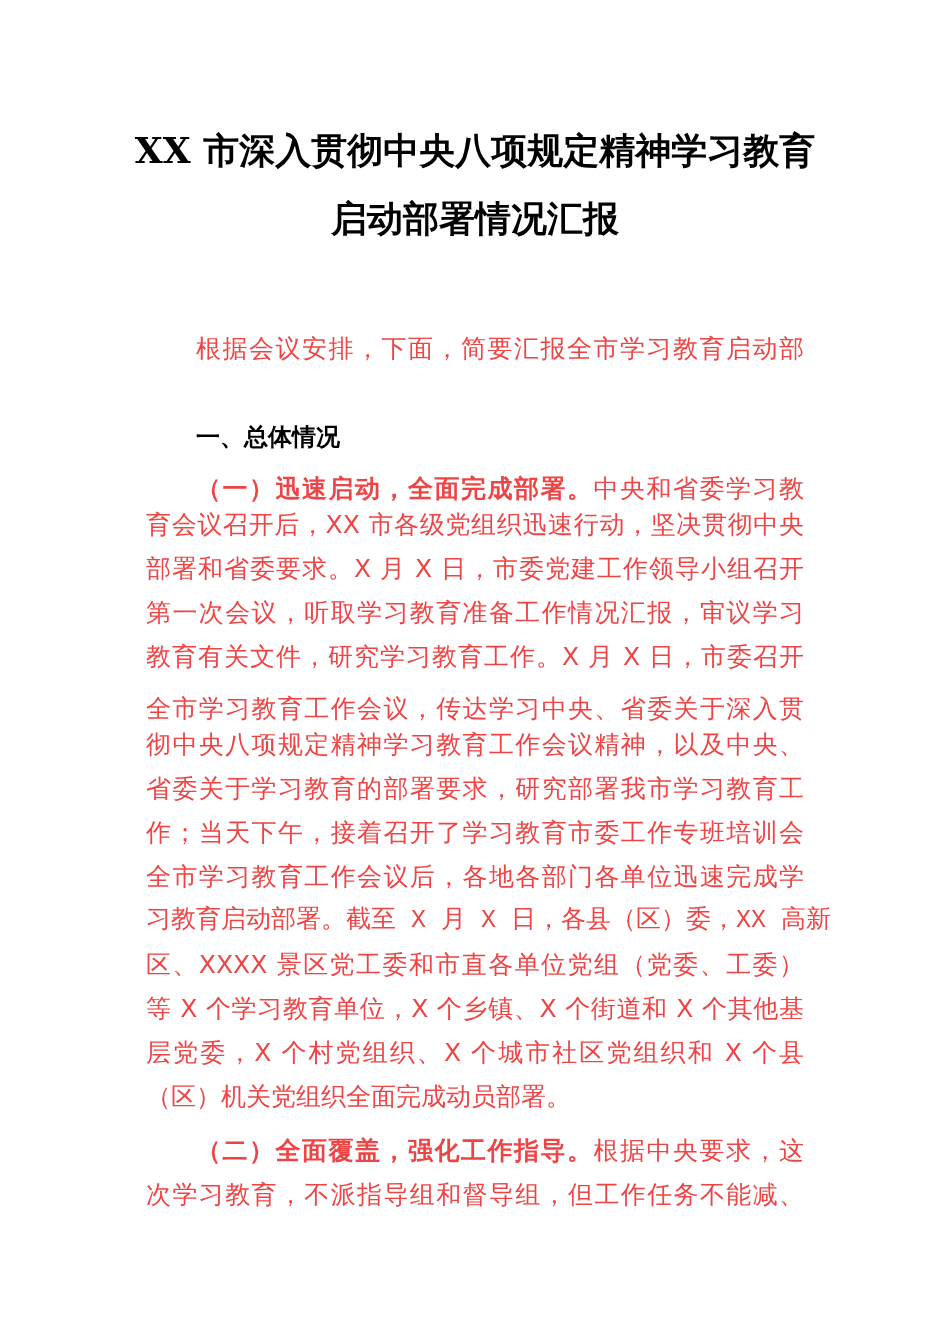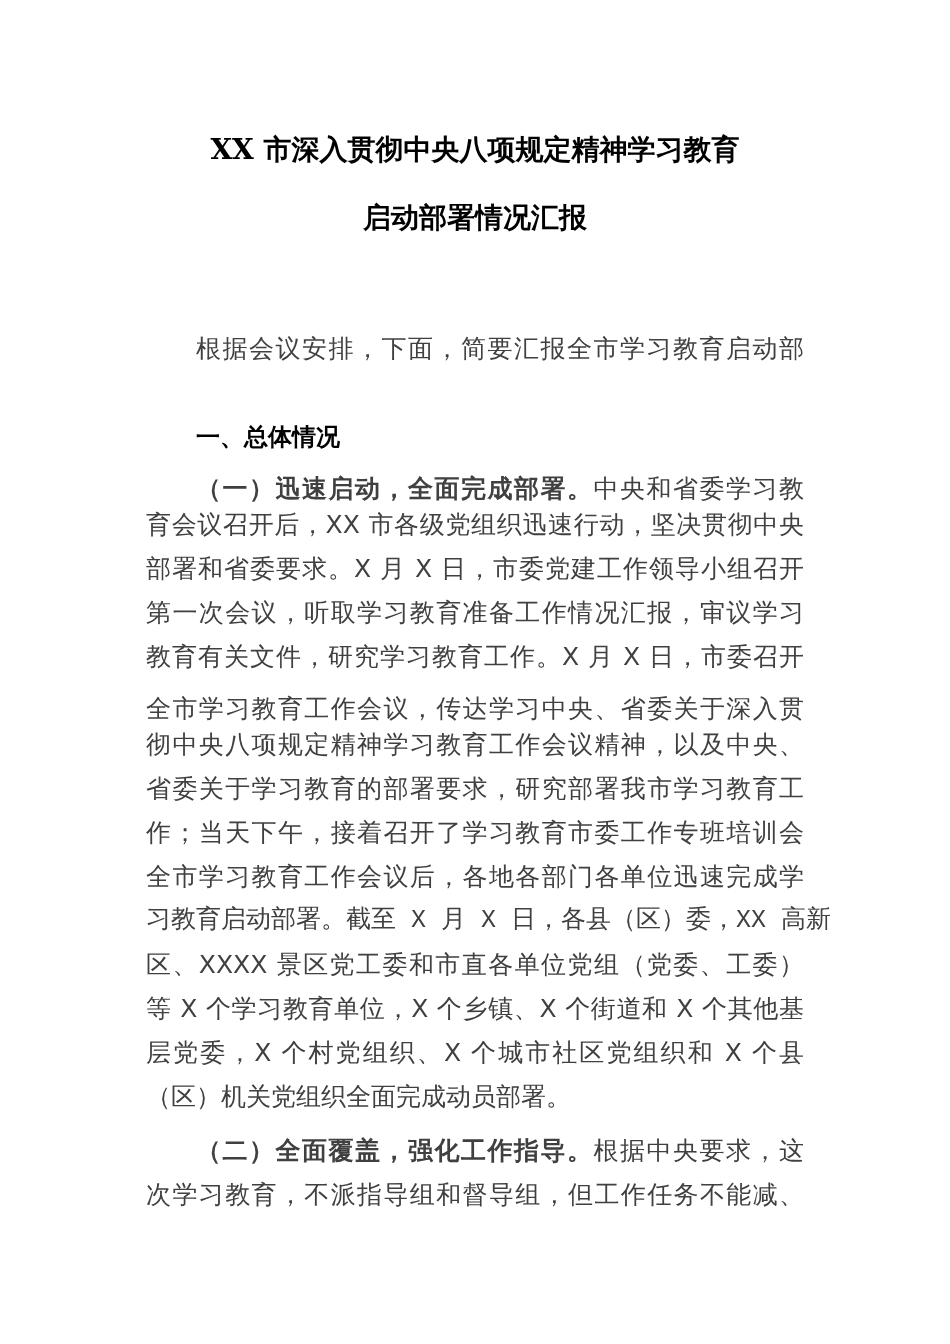--- a/index.html
+++ b/index.html
@@ -21,38 +21,38 @@
     width: 950px; height: 1344px;
     background: #ffffff;
   }
   .title-line {
     position: absolute;
     left: 0;
     width: 950px;
     text-align: center;
     font-family: "DejaVu Serif", "Liberation Serif", serif;
     font-weight: bold;
-    font-size: 28px;
+    font-size: 36px;
     line-height: 44px;
     letter-spacing: 0px;
     white-space: nowrap;
   }
   .line {
     position: absolute;
     left: 146px;
     width: 658px;
     height: 44px;
     font-size: 25px;
     line-height: 44px;
     white-space: nowrap;
     text-align: justify;
     text-align-last: justify;
     font-family: "DejaVu Sans", "Liberation Sans", sans-serif;
     font-weight: normal;
-    color: #404040;
+    color: #ef4444;
   }
   .line.indent { left: 196px; width: 608px; }
   .line.short { text-align-last: left; }
   .heading {
     position: absolute;
     left: 196px;
     font-family: "DejaVu Sans", "Liberation Sans", sans-serif;
     font-size: 24px;
     line-height: 44px;
     font-weight: bold;

